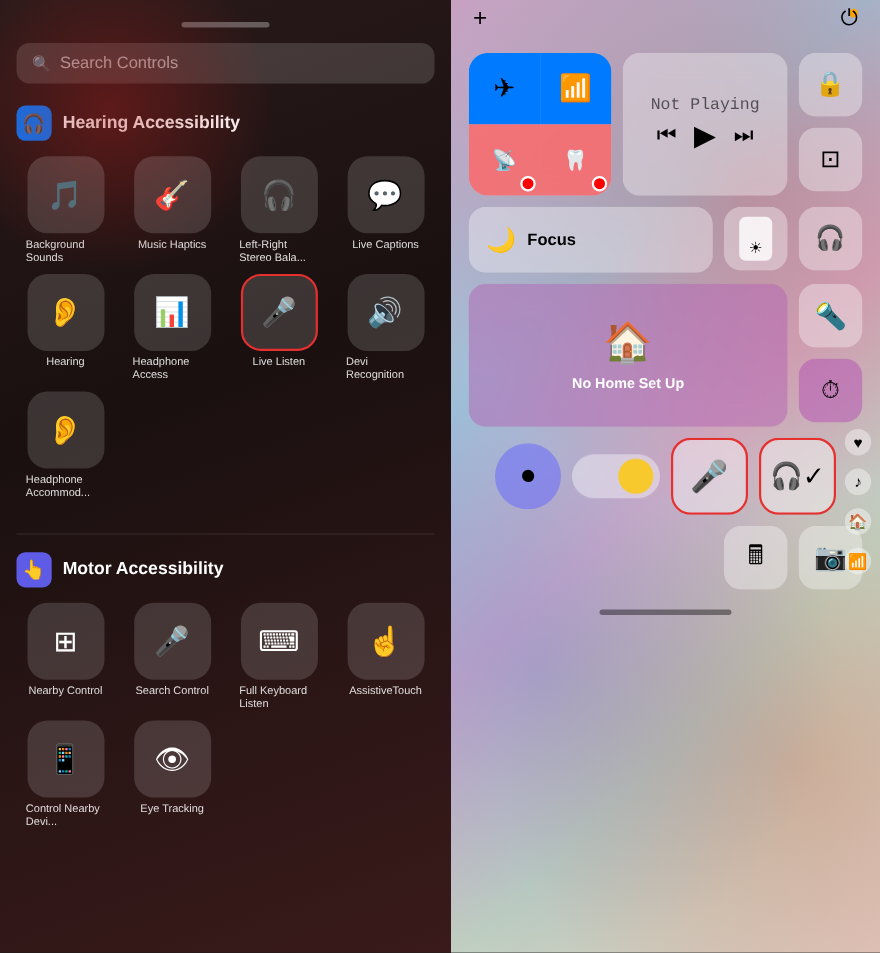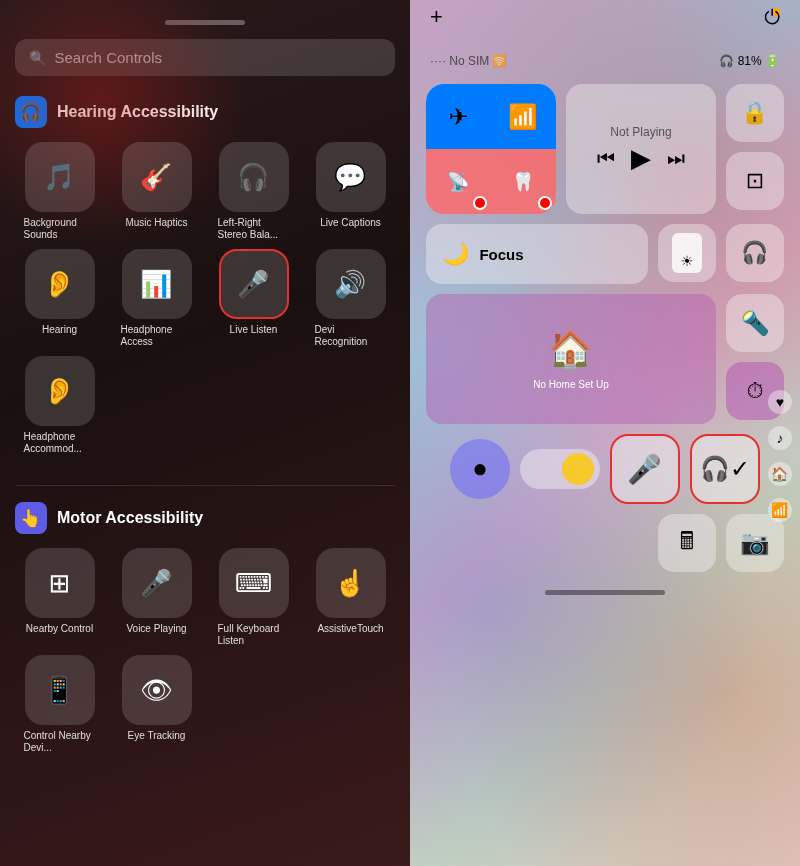--- a/index.html
+++ b/index.html
@@ -181,21 +181,21 @@
       height: 130px;
       background: rgba(255,255,255,0.35);
       backdrop-filter: blur(10px);
       border-radius: 16px;
       display: flex;
       flex-direction: column;
       align-items: center;
       justify-content: center;
       padding: 10px;
     }
-    .not-playing-label { font-size: 12px; color: rgba(0,0,0,0.6); margin-bottom: 4px; }
+    .not-playing-label { font-size: 15px; color: rgba(0,0,0,0.6); margin-bottom: 4px; font-family: Liberation Mono, monospace; }
     .media-controls { display: flex; gap: 16px; align-items: center; }
     .media-btn { font-size: 20px; color: black; cursor: pointer; }
     .play-btn { font-size: 26px; color: black; cursor: pointer; }
 
     .focus-tile {
       flex: 1;
       height: 60px;
       background: rgba(255,255,255,0.35);
       backdrop-filter: blur(10px);
       border-radius: 16px;
@@ -215,21 +215,21 @@
       backdrop-filter: blur(10px);
       border-radius: 16px;
       display: flex;
       flex-direction: column;
       align-items: center;
       justify-content: center;
       gap: 8px;
       cursor: pointer;
     }
     .home-icon { font-size: 36px; color: white; }
-    .home-label { font-size: 10px; color: white; font-weight: 400; }
+    .home-label { font-size: 13px; color: white; font-weight: 700; }
 
     .home-indicator {
       width: 120px;
       height: 5px;
       background: rgba(0,0,0,0.4);
       border-radius: 3px;
       margin: 10px auto 0;
       position: relative;
       z-index: 10;
     }
@@ -320,21 +320,21 @@
     <span class="section-title">Motor Accessibility</span>
   </div>
 
   <div class="grid">
     <div class="grid-item">
       <div class="grid-icon">⊞</div>
       <span class="grid-label">Nearby Control</span>
     </div>
     <div class="grid-item">
       <div class="grid-icon">🎤</div>
-      <span class="grid-label">Voice Playing</span>
+      <span class="grid-label">Search Control</span>
     </div>
     <div class="grid-item">
       <div class="grid-icon">⌨</div>
       <span class="grid-label">Full Keyboard Listen</span>
     </div>
     <div class="grid-item">
       <div class="grid-icon">☝</div>
       <span class="grid-label">AssistiveTouch</span>
     </div>
     <div class="grid-item">
@@ -351,24 +351,20 @@
 <div class="right-panel">
   <div class="right-bg-overlay"></div>
 
   <div class="orange-dot"></div>
 
   <div class="cc-header">
     <span class="cc-plus">+</span>
     <span class="cc-power">⏻</span>
   </div>
 
-  <div class="status-bar">
-    <span class="status-left">···· No SIM 🛜</span>
-    <span class="status-right">🎧 81% 🔋</span>
-  </div>
 
   <div style="padding: 8px 16px; position: relative; z-index: 10; display: flex; flex-direction: column; gap: 10px;">
 
     <div style="display: flex; gap: 10px;">
 
       <div style="width: 130px; height: 130px; background: rgba(255,255,255,0.35); backdrop-filter: blur(10px); border-radius: 18px; overflow: hidden; display: grid; grid-template-columns: 1fr 1fr; grid-template-rows: 1fr 1fr;">
         <div style="display:flex;align-items:center;justify-content:center;font-size:24px;background:#007AFF;border-radius:0;">✈</div>
         <div style="display:flex;align-items:center;justify-content:center;font-size:24px;background:#007AFF;">📶</div>
         <div style="display:flex;align-items:center;justify-content:center;font-size:22px;background:rgba(255,80,80,0.7);position:relative;">
           <span style="font-size:18px;">📡</span>

